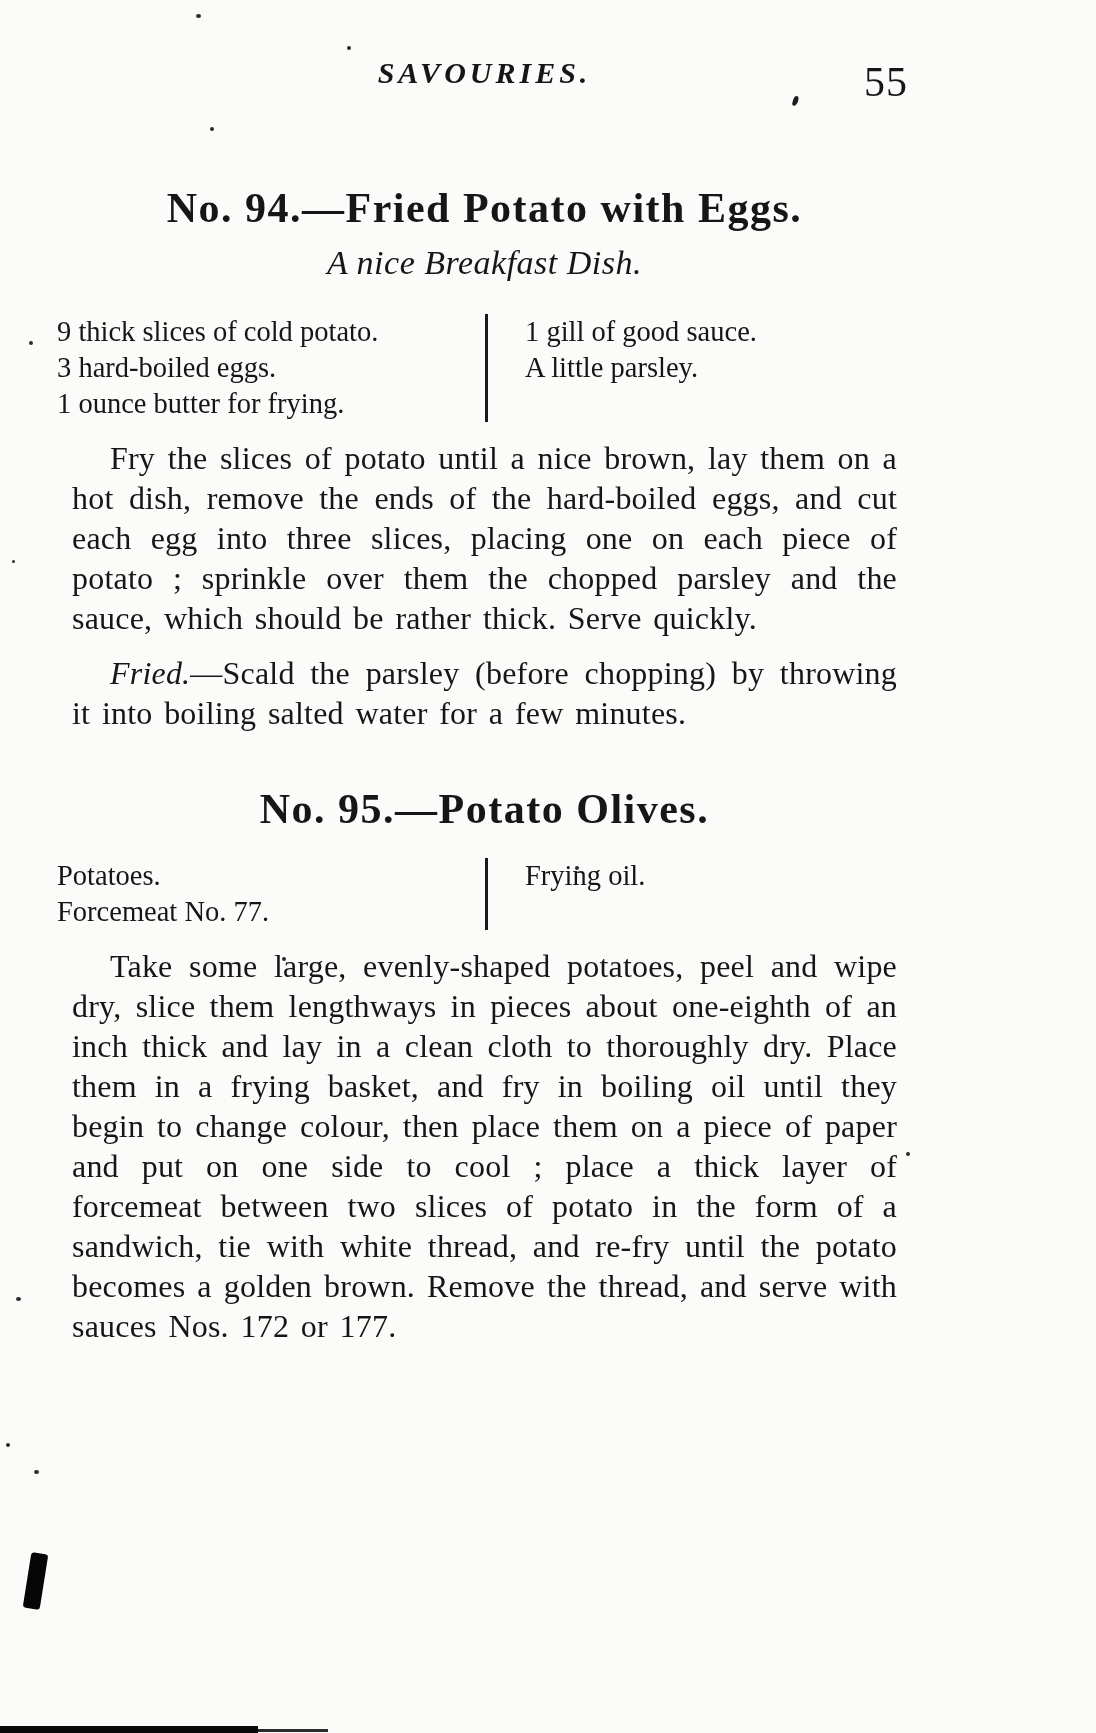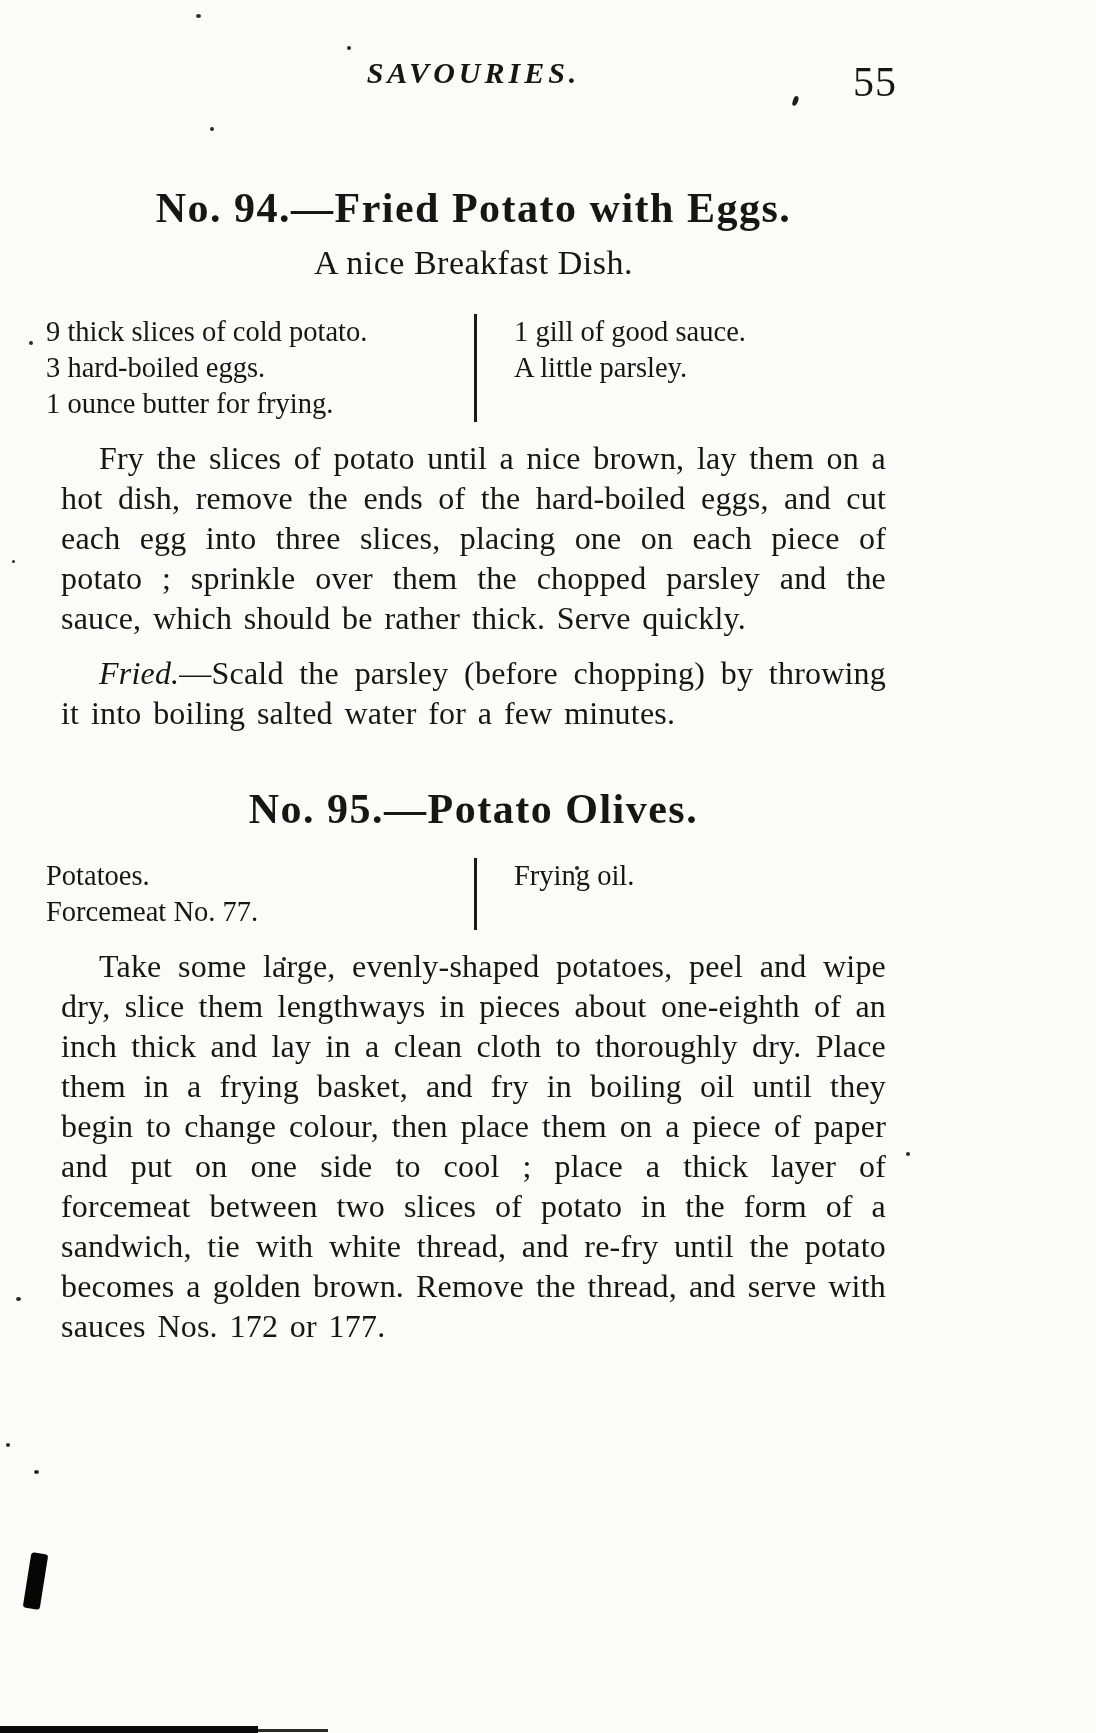--- a/index.html
+++ b/index.html
@@ -11,21 +11,21 @@
     position: relative;
     width: 1096px;
     height: 1733px;
     background: #fbfbf9;
     overflow: hidden;
     font-family: "Liberation Serif", "DejaVu Serif", serif;
     color: #161616;
   }
   .content {
     position: absolute;
-    left: 46px;
+    left: 57px;
     top: 0;
     width: 855px;
   }
   
   .running-header {
     position: relative;
     padding-top: 56px;
     text-align: center;
     height: 40px;
   }
@@ -52,20 +52,21 @@
     font-size: 42px;
     letter-spacing: 1.5px;
     line-height: 1.15;
   }
   .recipe-title.second {
     margin-top: 52px;
   }
   .recipe-subtitle {
     margin-top: 12px;
     text-align: center;
+    font-style: italic;
     font-size: 34px;
     letter-spacing: 0.5px;
   }
   
   .ingredients {
     display: flex;
     margin-top: 32px;
     font-size: 28.5px;
     line-height: 36px;
   }

